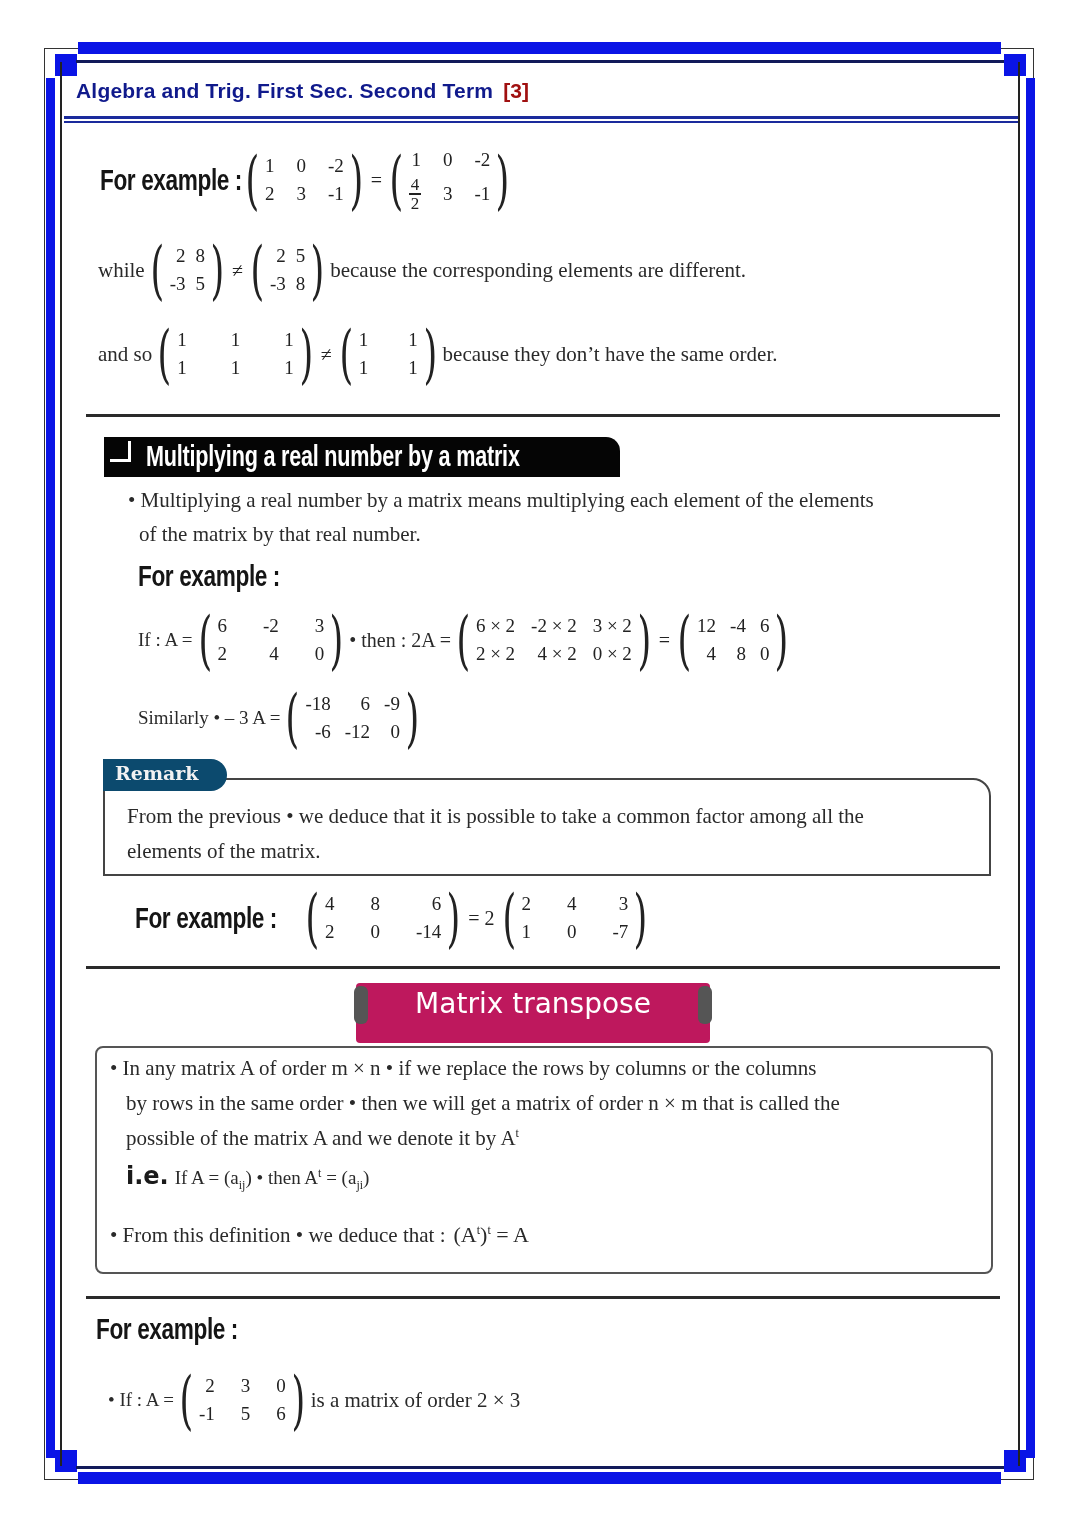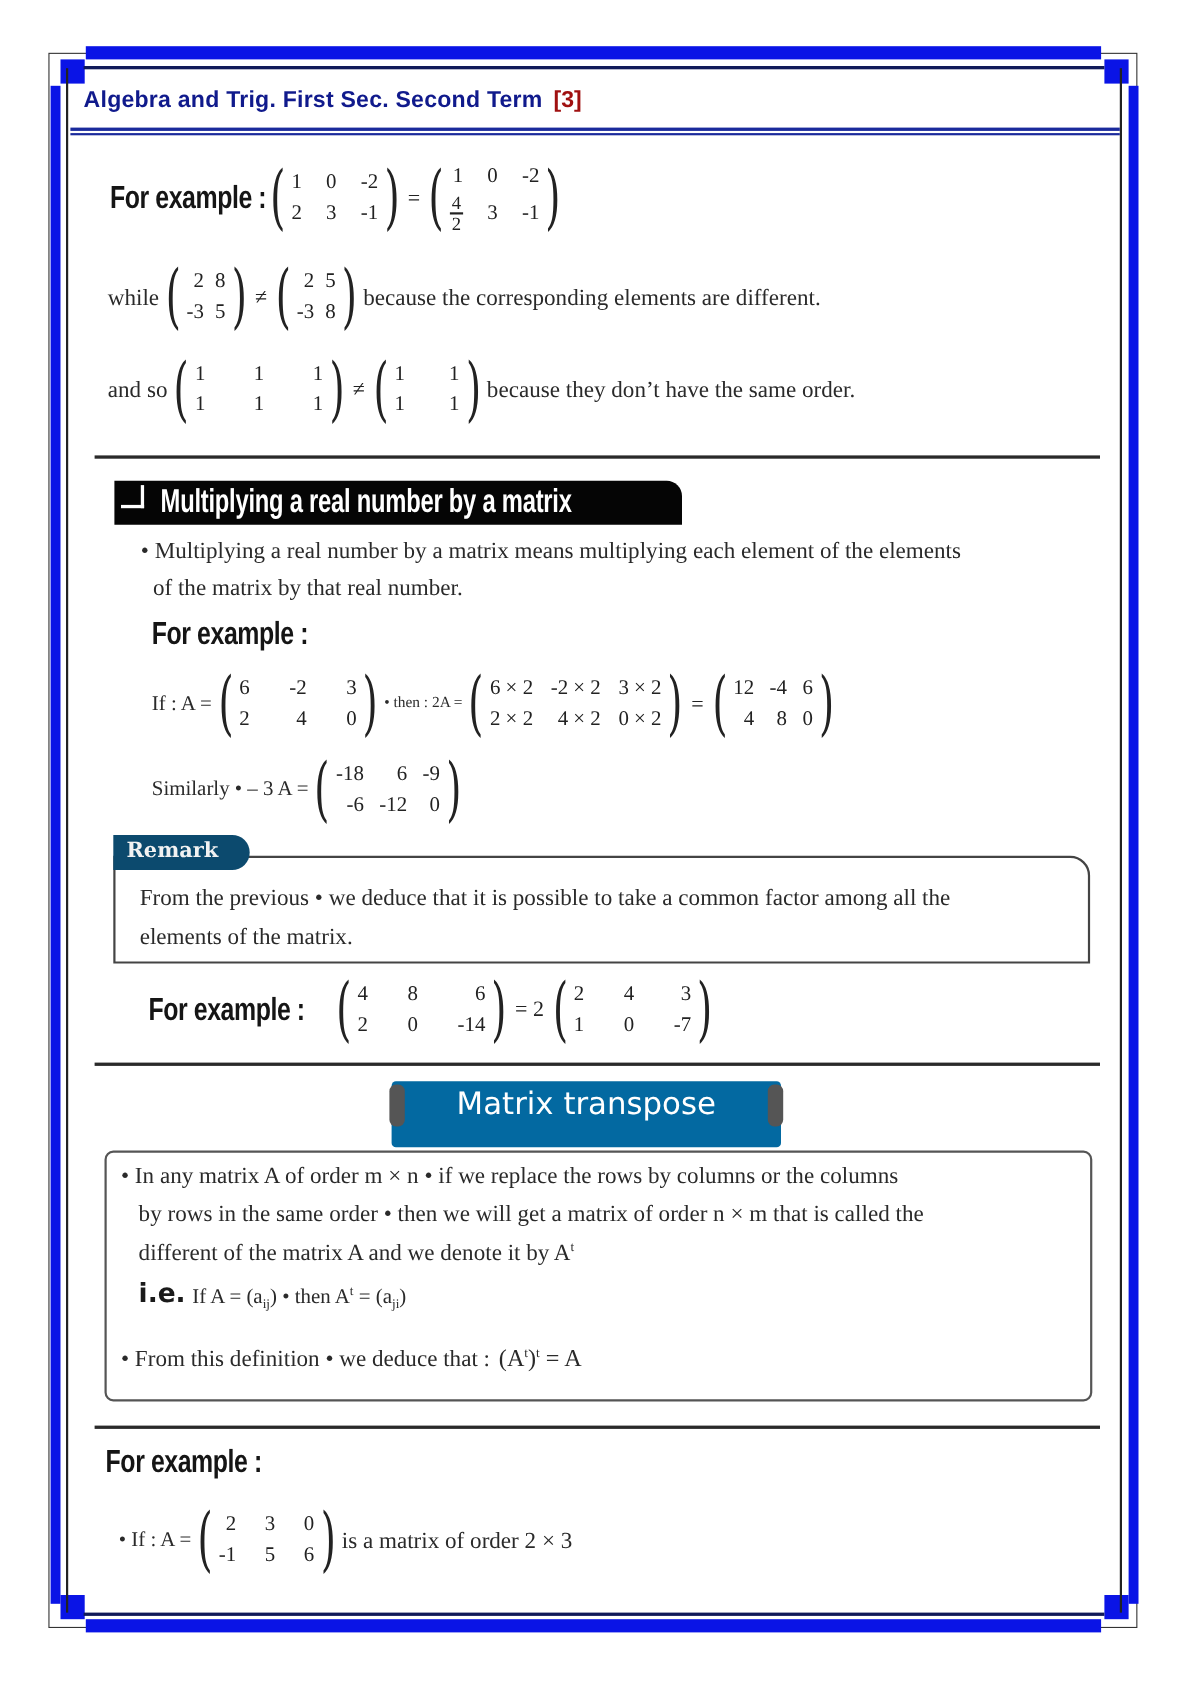--- a/index.html
+++ b/index.html
@@ -42,21 +42,21 @@
   .hrule { position:absolute; height:3px; background:#2a2a2a; }
 
   .sect1 { position:absolute; left:104px; top:437px; width:516px; height:40px; background:#050505; border-radius:0 14px 0 0; }
   .sect1-ico { position:absolute; left:6px; top:4px; width:18px; height:18px; border:3px solid #fff; border-top:none; border-left:none; border-right:3px solid #fff; }
   .sect1-label { position:absolute; left:42px; top:2px; font-family:"Liberation Sans", sans-serif; font-weight:bold; font-size:30px; color:#fff; transform:scaleX(0.72); transform-origin:left center; white-space:nowrap; letter-spacing:-0.3px; }
 
   .remark-box { position:absolute; left:103px; top:778px; width:888px; height:98px; border:2px solid #444; border-radius:0 18px 0 0; box-sizing:border-box; }
   .remark-tab { position:absolute; left:103px; top:759px; width:124px; height:32px; background:#0c4a6e; border-radius:0 16px 16px 0; }
   .remark-label { position:absolute; left:12px; top:3px; font-family:"DejaVu Serif", serif; font-weight:bold; font-size:19px; color:#f2f2f2; }
 
-  .sect2 { position:absolute; left:356px; top:983px; width:354px; height:60px; background:#0369a1; border-radius:4px; }
+  .sect2 { position:absolute; left:356px; top:983px; width:354px; height:60px; background:#be185d; border-radius:4px; }
   .sect2-cap { position:absolute; top:3px; width:14px; height:38px; background:#555; border-radius:6px; }
   .sect2-label { position:absolute; left:0; right:0; top:4px; text-align:center; font-family:"DejaVu Sans", sans-serif; font-size:28px; color:#fff; }
 
   .trans-box { position:absolute; left:95px; top:1046px; width:898px; height:228px; border:2px solid #555; border-radius:8px; box-sizing:border-box; }
   .ie { font-family:"DejaVu Sans", sans-serif; font-weight:bold; font-size:24px; color:#1a1a1a; }
   sup, sub { font-size:12px; }
 </style>
 </head>
 <body>
 
@@ -188,21 +188,21 @@
     <span class="grid" style="grid-template-columns:repeat(3,auto); column-gap:36px; text-align:right;">
       <span>6</span>
       <span>-2</span>
       <span>3</span>
       <span>2</span>
       <span>4</span>
       <span>0</span>
     </span>
     <span class="paren">)</span>
   </span>
-  <span class="txt" style="font-size:14px;">• then : 2A =</span>
+  <span class="txt" style="font-size:20px;">• then : 2A =</span>
   <span class="mtx">
     <span class="paren">(</span>
     <span class="grid" style="grid-template-columns:repeat(3,auto); column-gap:16px;">
       <span>6 × 2</span>
       <span>-2 × 2</span>
       <span>3 × 2</span>
       <span>2 × 2</span>
       <span>4 × 2</span>
       <span>0 × 2</span>
     </span>
@@ -279,21 +279,21 @@
 
 <div class="sect2">
   <span class="sect2-cap" style="left:-2px;"></span>
   <span class="sect2-cap" style="right:-2px;"></span>
   <span class="sect2-label">Matrix transpose</span>
 </div>
 
 <div class="trans-box"></div>
 <div class="abs txt" style="left:110px; top:1056px;">• In any matrix A of order m × n • if we replace the rows by columns or the columns</div>
 <div class="abs txt" style="left:126px; top:1091px;">by rows in the same order • then we will get a matrix of order n × m that is called the</div>
-<div class="abs txt" style="left:126px; top:1126px;"><span>different of the matrix A and we denote it by A</span><sup>t</sup></div>
+<div class="abs txt" style="left:126px; top:1126px;"><span>possible of the matrix A and we denote it by A</span><sup>t</sup></div>
 
 <div class="abs" style="left:126px; top:1162px; display:flex; align-items:baseline;">
   <span class="ie">i.e.</span>
   <span class="txt" style="margin-left:6px; font-size:19px;"><span>If A = (a</span><sub>ij</sub><span>) • then A</span><sup>t</sup><span> = (a</span><sub>ji</sub><span>)</span></span>
 </div>
 
 <div class="abs txt" style="left:110px; top:1222px; display:flex; align-items:center;">
   <span>• From this definition • we deduce that :</span>
   <span style="margin-left:8px; font-size:22px;"><span>(A</span><sup>t</sup><span>)</span><sup>t</sup><span> = A</span></span>
 </div>

